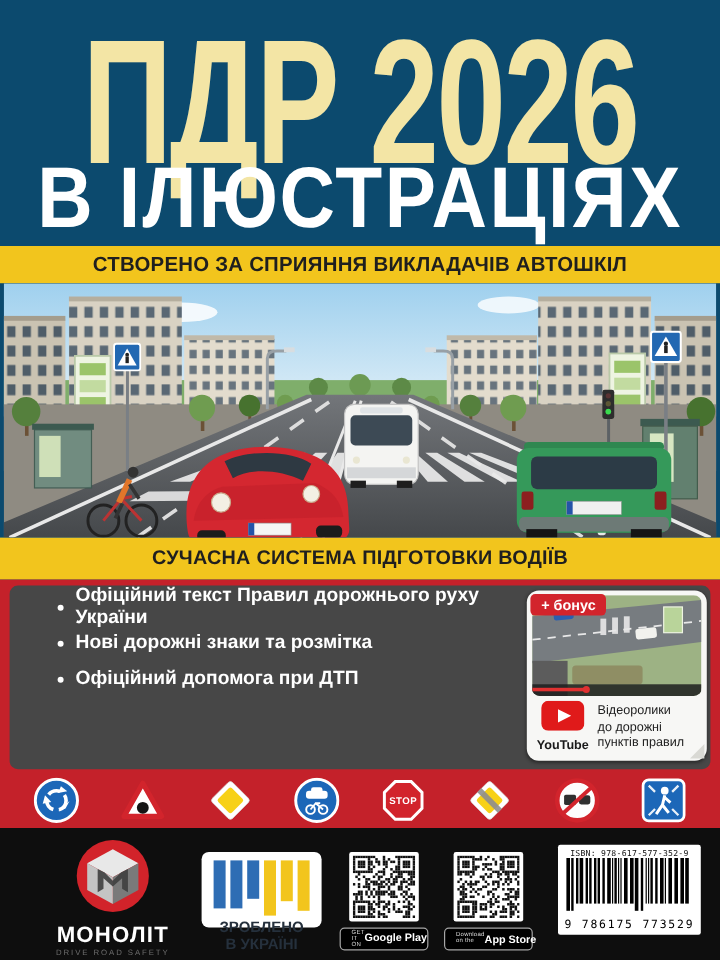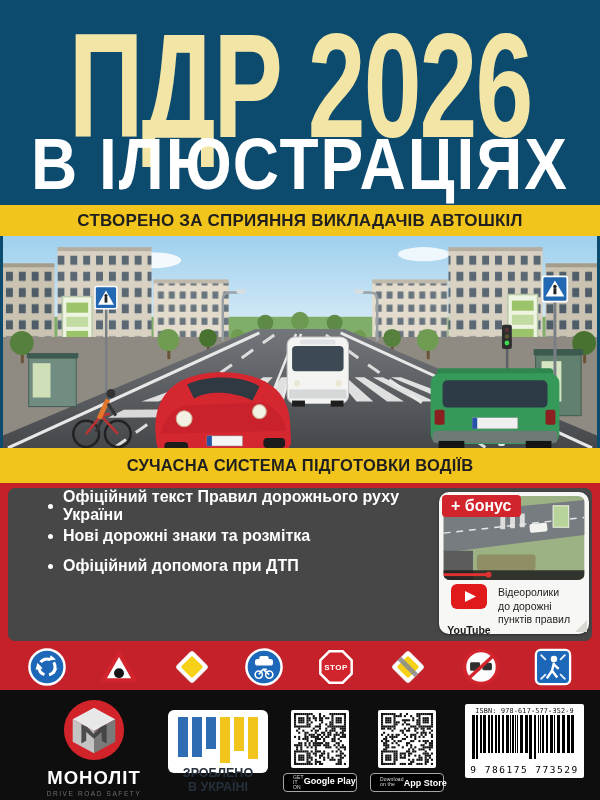--- a/index.html
+++ b/index.html
@@ -23,23 +23,23 @@
   .red-bottom{position:absolute;top:483px;left:0;width:600px;height:207px;background:#c4212a;}
   .panel{position:absolute;top:5px;left:8px;width:584px;height:153px;background:#474747;border-radius:7px;}
   .features{position:absolute;top:8px;left:48px;width:370px;list-style:none;margin:0;padding:0;}
   .features li{height:30px;display:flex;align-items:center;color:#fff;font-size:16px;font-weight:bold;}
   .features .dot{width:5px;height:5px;border-radius:50%;background:#fff;margin-right:10px;flex:0 0 auto;}
   .bonus-card{position:absolute;top:9px;right:11px;width:150px;height:142px;background:#f7f7f5;
               border-radius:10px;padding:4px;box-sizing:border-box;box-shadow:0 1px 3px rgba(0,0,0,.4);}
   .thumb{width:142px;height:84px;border-radius:7px;overflow:hidden;display:block;}
   .bonus-bottom{display:flex;margin-top:4px;align-items:flex-start;}
   .yt-block{width:52px;text-align:center;flex:0 0 auto;}
-  .yt-label{font-size:10.5px;font-weight:bold;color:#1a1a1a;margin-top:11px;}
+  .yt-label{font-size:10.5px;font-weight:bold;color:#1a1a1a;margin-top:1px;}
   .bonus-text{font-size:10.5px;color:#222;line-height:1.3;white-space:pre-line;padding-left:3px;padding-top:2px;}
-  .bonus-badge{position:absolute;top:3px;left:3px;background:#d2242c;color:#fff;font-size:16px;
+  .bonus-badge{position:absolute;top:3px;left:3px;background:#d2242c;color:#fff;font-size:12px;
                font-weight:bold;padding:2px 9px;border-radius:4px;}
   .curl{position:absolute;right:2px;bottom:2px;width:0;height:0;
         border-left:12px solid transparent;border-bottom:12px solid #d9d9d4;}
   .signs-row{position:absolute;top:163px;left:28px;right:28px;height:42px;display:flex;
              justify-content:space-between;align-items:center;}
   .sign{width:38px;height:38px;}
   
   .footer{position:absolute;top:690px;left:0;width:600px;height:110px;background:#0e0e0e;}
   .monolit{position:absolute;left:38px;top:8px;width:112px;text-align:center;}
   .pub-name{color:#fff;font-size:18.5px;font-weight:bold;letter-spacing:1px;margin-top:1px;}

